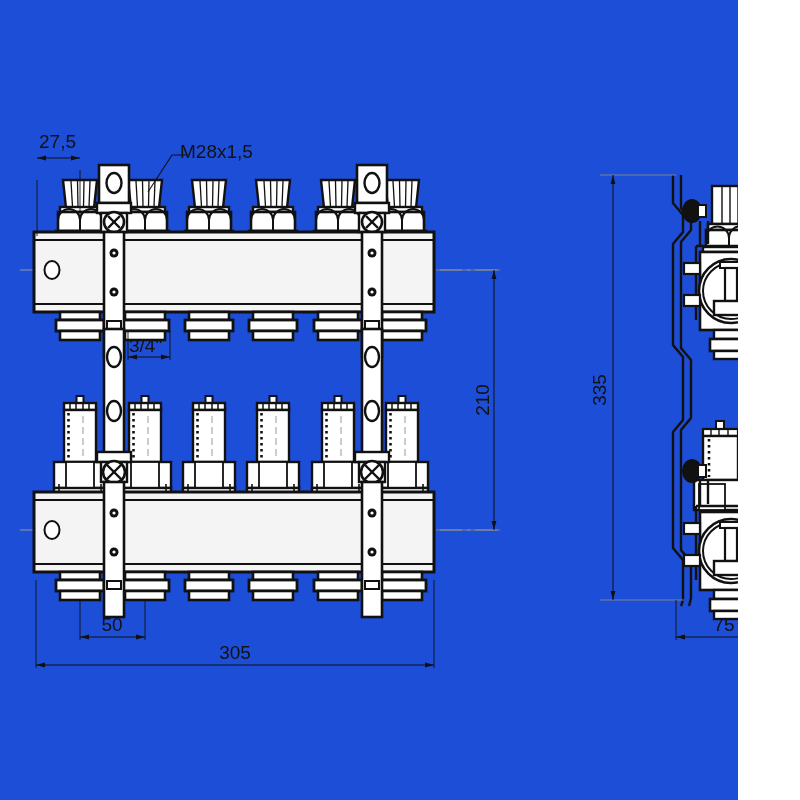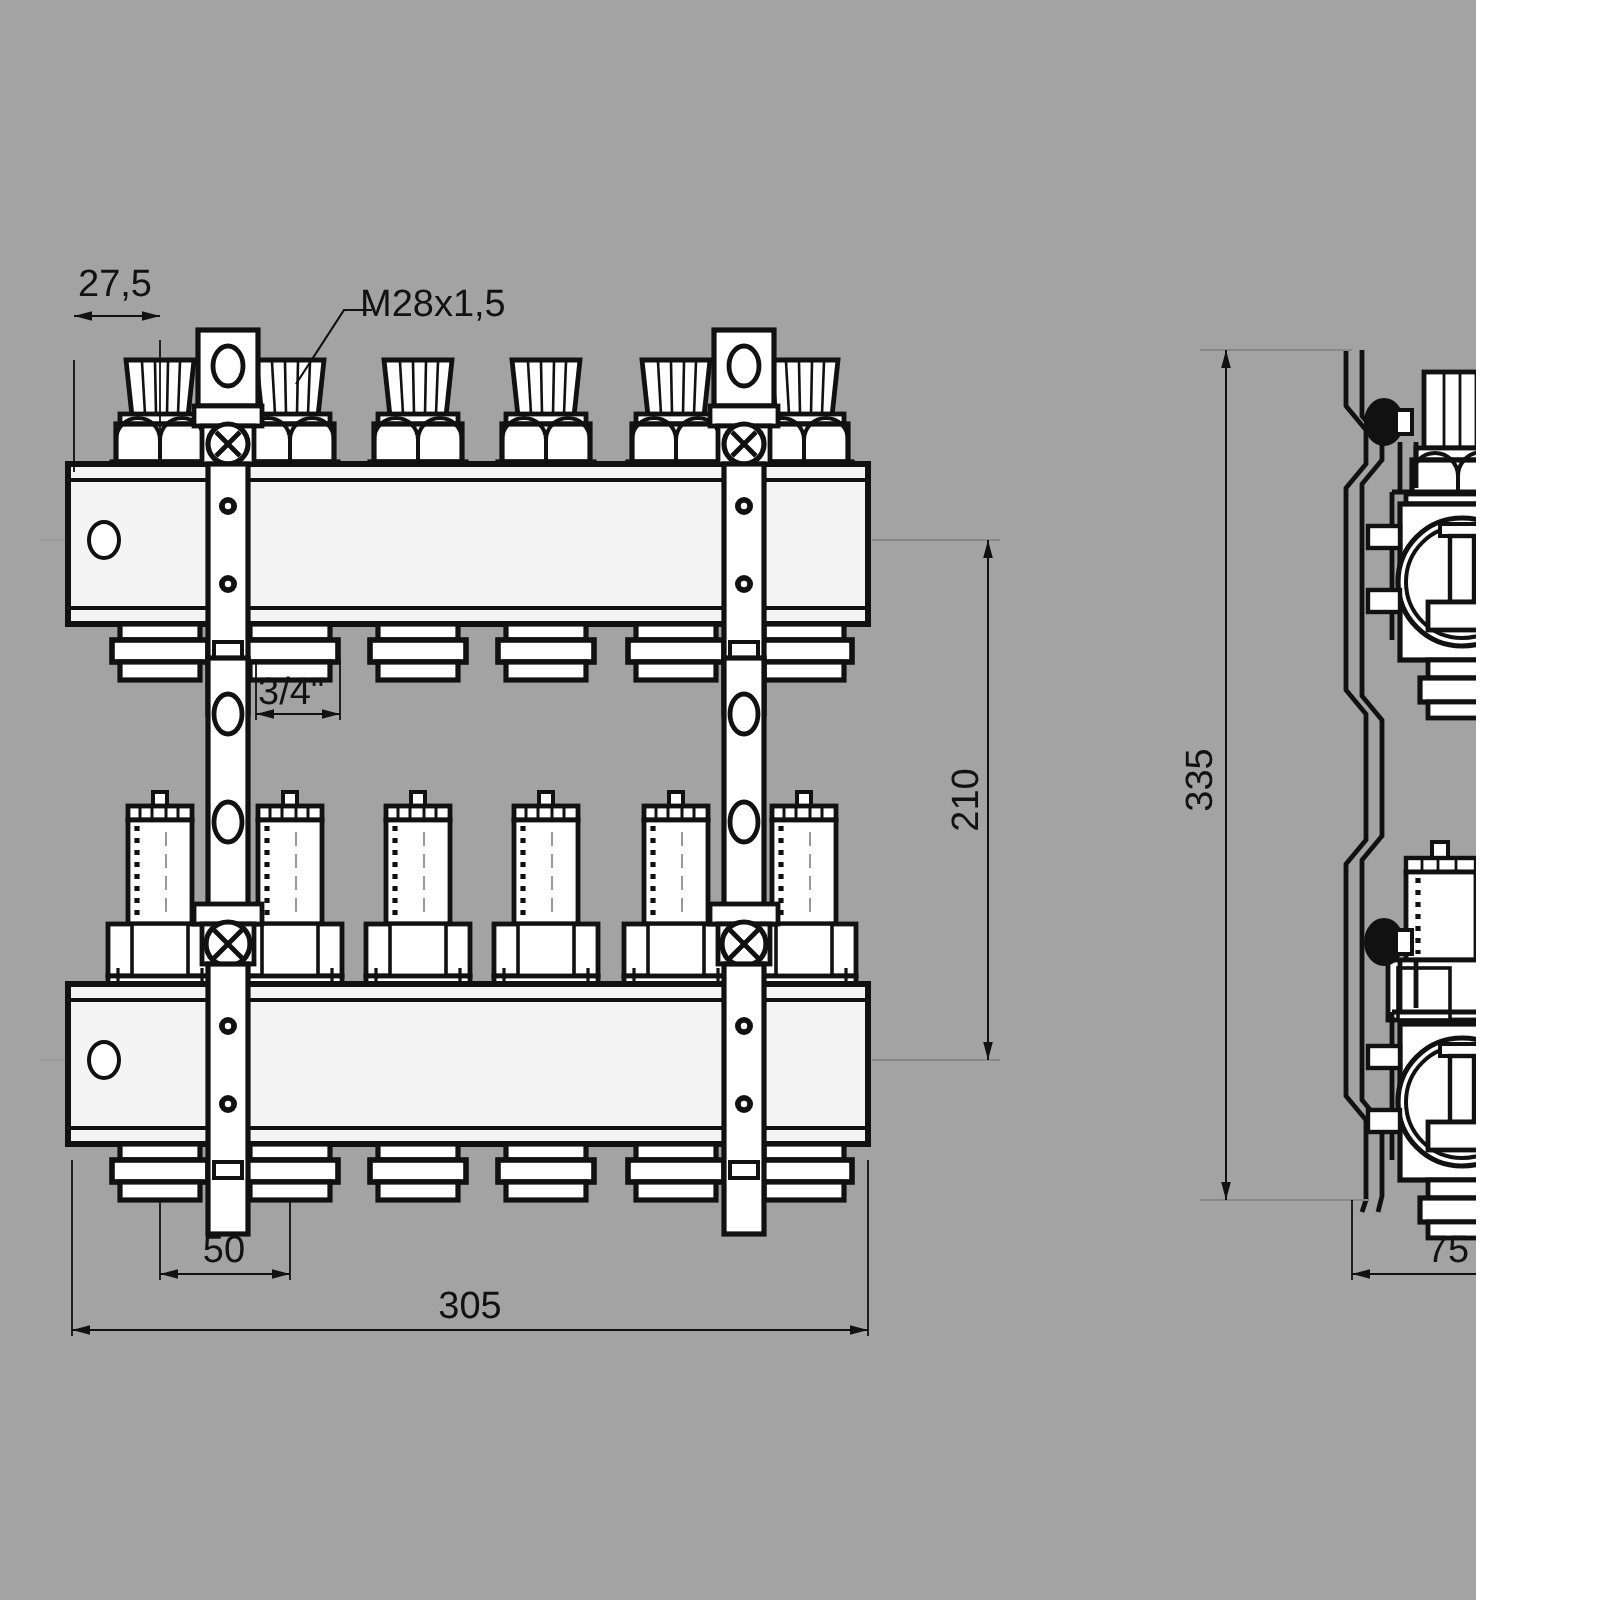--- a/index.html
+++ b/index.html
@@ -8,21 +8,21 @@
     padding: 0;
     background: #ffffff;
   }
   body {
     font-family: "Liberation Sans", sans-serif;
   }
   #sheet {
     position: relative;
     width: 738px;
     height: 800px;
-    background: #a3a3a3;
+    background: #1d4ed8;
     overflow: hidden;
   }
   #drawing-svg {
     position: absolute;
     left: 0;
     top: 0;
     width: 800px;
     height: 800px;
     display: block;
   }

